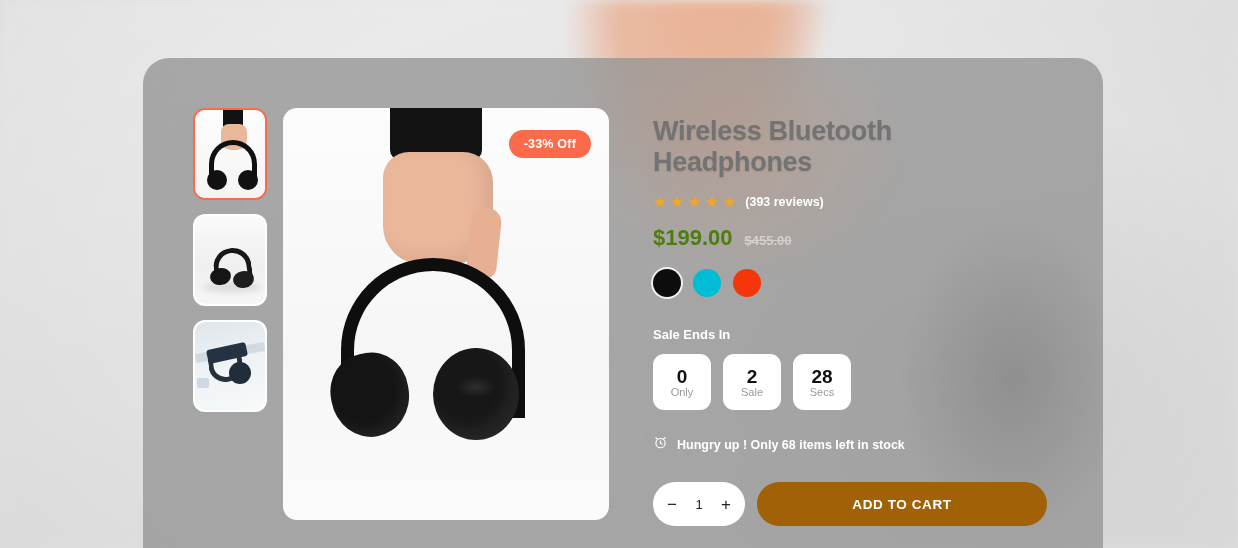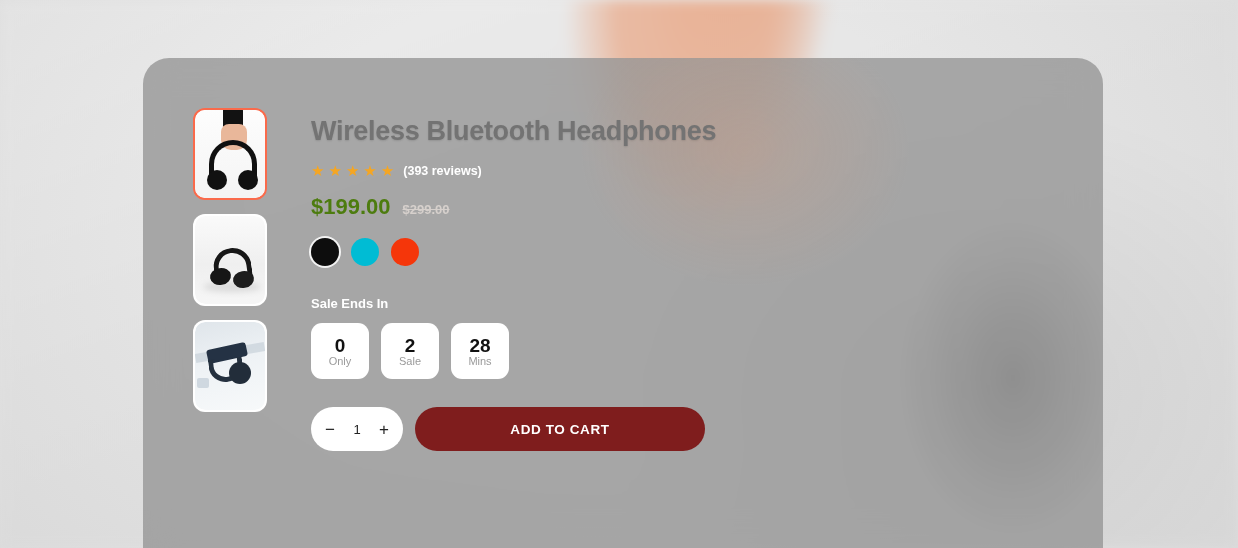--- a/index.html
+++ b/index.html
@@ -194,21 +194,21 @@
     width: 92px; height: 44px;
     background: #fff;
     border-radius: 24px;
     display: flex; align-items: center; justify-content: space-between;
     padding: 0 14px;
   }
   .qty-btn { font-size: 17px; color: #222; cursor: pointer; line-height: 1; user-select: none; }
   .qty-value { font-size: 13px; color: #222; }
   .add-to-cart {
     width: 290px; height: 44px;
-    background: #7f1d1d;
+    background: #a16207;
     color: #fff;
     border: none;
     border-radius: 24px;
     font-size: 13.5px;
     font-weight: bold;
     letter-spacing: .6px;
     font-family: "Liberation Sans", sans-serif;
     cursor: pointer;
   }
 </style>
@@ -250,41 +250,50 @@
             <div class="deskline"></div>
               <div class="flat"></div>
             <div class="band"></div>
               <div class="cup"></div>
               <div class="chip"></div>
           </div>
         </div>
 
       </div>
 
+      <div class="main-image">
+        <div class="m-sleeve"></div>
+        <div class="m-hand"></div>
+        <div class="m-finger"></div>
+        <div class="m-band"></div>
+        <div class="m-cupL"></div>
+        <div class="m-cupR"></div>
+        <div class="discount-badge">-33% Off</div>
+      </div>
 
     </div>
 
     <div class="details">
 
       <div class="product-title">Wireless Bluetooth Headphones</div>
 
       <div class="rating-row">
         <div class="stars">
           <span>★</span>
           <span>★</span>
           <span>★</span>
           <span>★</span>
           <span>★</span>
         </div>
         <span class="reviews-count">(393 reviews)</span>
       </div>
 
       <div class="price-row">
         <span class="price-current">$199.00</span>
-        <span class="price-old">$299.00</span>
+        <span class="price-old">$455.00</span>
       </div>
 
       <div class="swatches">
         <div class="swatch selected" style="background:#0d0d0d"></div>
         <div class="swatch" style="background:#00bcd4"></div>
         <div class="swatch" style="background:#f5360a"></div>
       </div>
 
       <div class="sale-label">Sale Ends In</div>
 
@@ -292,24 +301,35 @@
         <div class="cd-box">
           <span class="cd-value">0</span>
           <span class="cd-label">Only</span>
         </div>
         <div class="cd-box">
           <span class="cd-value">2</span>
           <span class="cd-label">Sale</span>
         </div>
         <div class="cd-box">
           <span class="cd-value">28</span>
-          <span class="cd-label">Mins</span>
-        </div>
-      </div>
-
+          <span class="cd-label">Secs</span>
+        </div>
+      </div>
+
+      <div class="stock-row">
+        <span>
+          <svg width="15" height="15" viewBox="0 0 24 24" fill="none" stroke="#ffffff" stroke-width="1.9" stroke-linecap="round">
+            <circle cx="12" cy="13" r="7.4"></circle>
+            <path d="M12 9.6V13l2.4 1.6"></path>
+            <path d="M4.6 4.4 L7.4 6.6"></path>
+            <path d="M19.4 4.4 L16.6 6.6"></path>
+          </svg>
+        </span>
+        <span class="stock-text">Hungry up ! Only 68 items left in stock</span>
+      </div>
 
       <div class="cart-row">
         <div class="qty">
           <span class="qty-btn">−</span>
           <span class="qty-value">1</span>
           <span class="qty-btn">+</span>
         </div>
         <button class="add-to-cart">ADD TO CART</button>
       </div>
 

